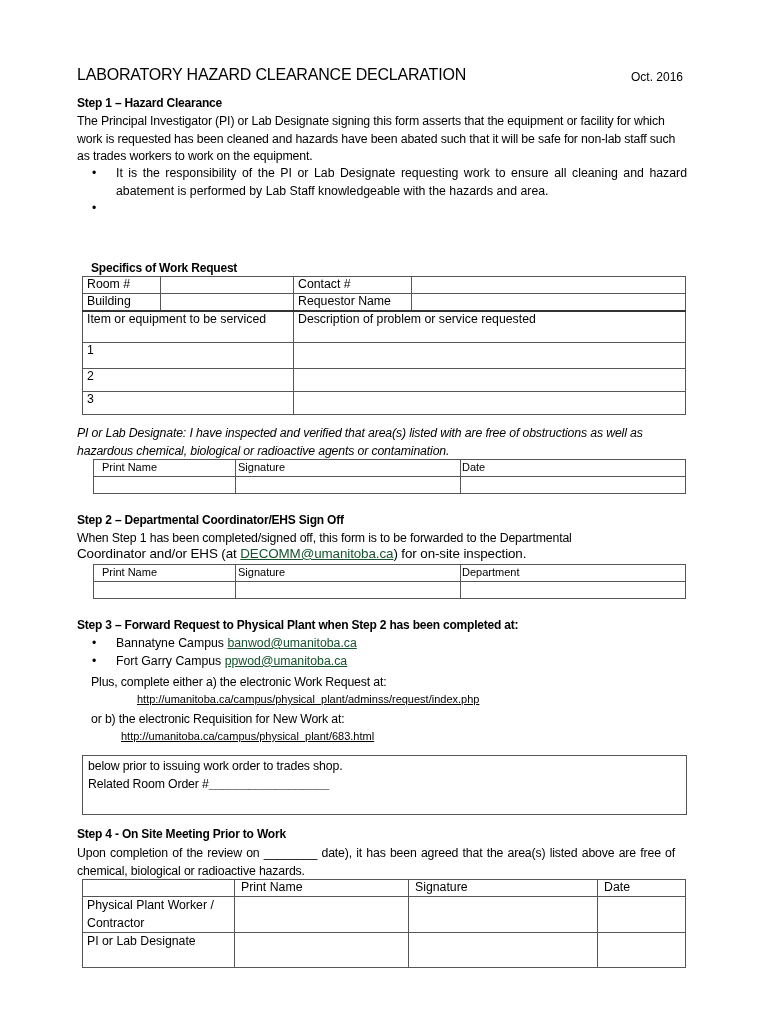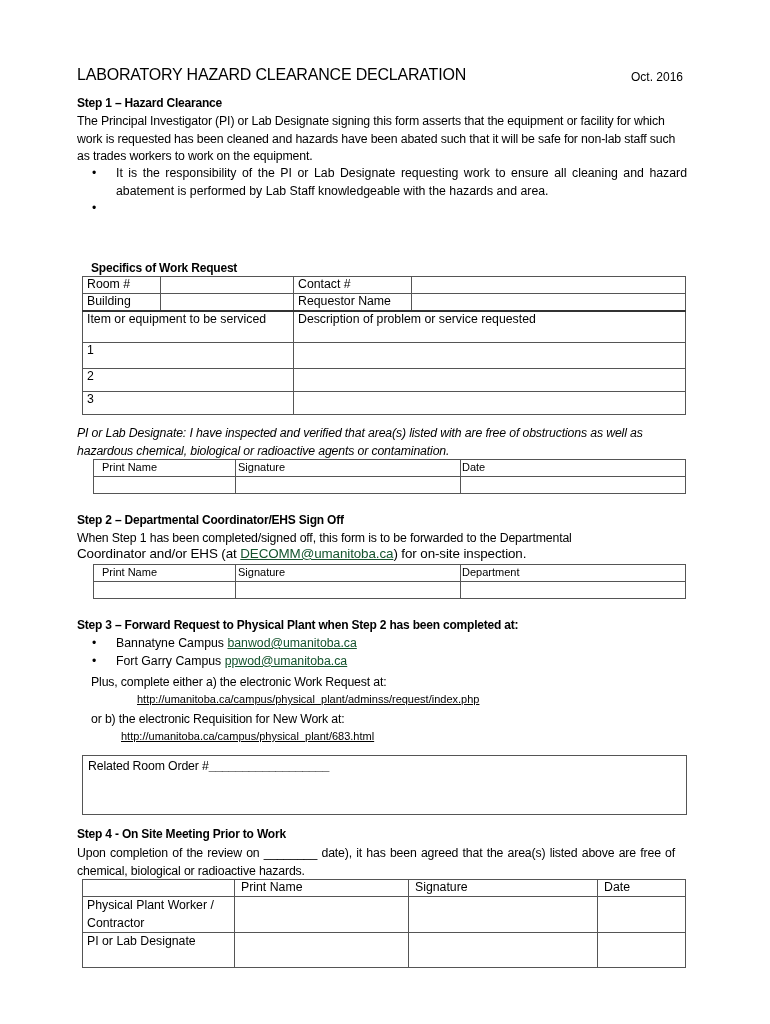--- a/index.html
+++ b/index.html
@@ -128,20 +128,21 @@
 <ul class="abs bul" style="left:77px; top:635px; width:610px;">
   <li><span class="dot">•</span><span>Bannatyne Campus </span><a class="lnk">banwod@umanitoba.ca</a></li>
   <li><span class="dot">•</span><span>Fort Garry Campus </span><a class="lnk">ppwod@umanitoba.ca</a></li>
 </ul>
 <div class="abs p" style="left:91px; top:674px;">Plus, complete either a) the electronic Work Request at:</div>
 <div class="abs url" style="left:121px; top:693px;margin-left:16px;">http://umanitoba.ca/campus/physical_plant/adminss/request/index.php</div>
 <div class="abs p" style="left:91px; top:711px;">or b) the electronic Requisition for New Work at:</div>
 <div class="abs url" style="left:121px; top:730px;">http://umanitoba.ca/campus/physical_plant/683.html</div>
 
 <div class="abs box p" style="left:82px; top:755px; width:593px; height:54px; padding:2px 5px;">
+  <div>below prior to issuing work order to trades shop.</div>
   <div><span>Related Room Order #</span><span style="font-weight:bold;">__________________</span></div>
 </div>
 
 <div class="abs h" style="left:77px; top:827px;">Step 4 - On Site Meeting Prior to Work</div>
 <div class="abs p justify" style="left:77px; top:845px; width:598px;">Upon completion of the review on ________ date), it has been agreed that the area(s) listed above are free of chemical, biological or radioactive hazards.</div>
 
 <table style="left:82px; top:879px; width:604px;">
   <colgroup>
       <col style="width:152px">
       <col style="width:174px">

